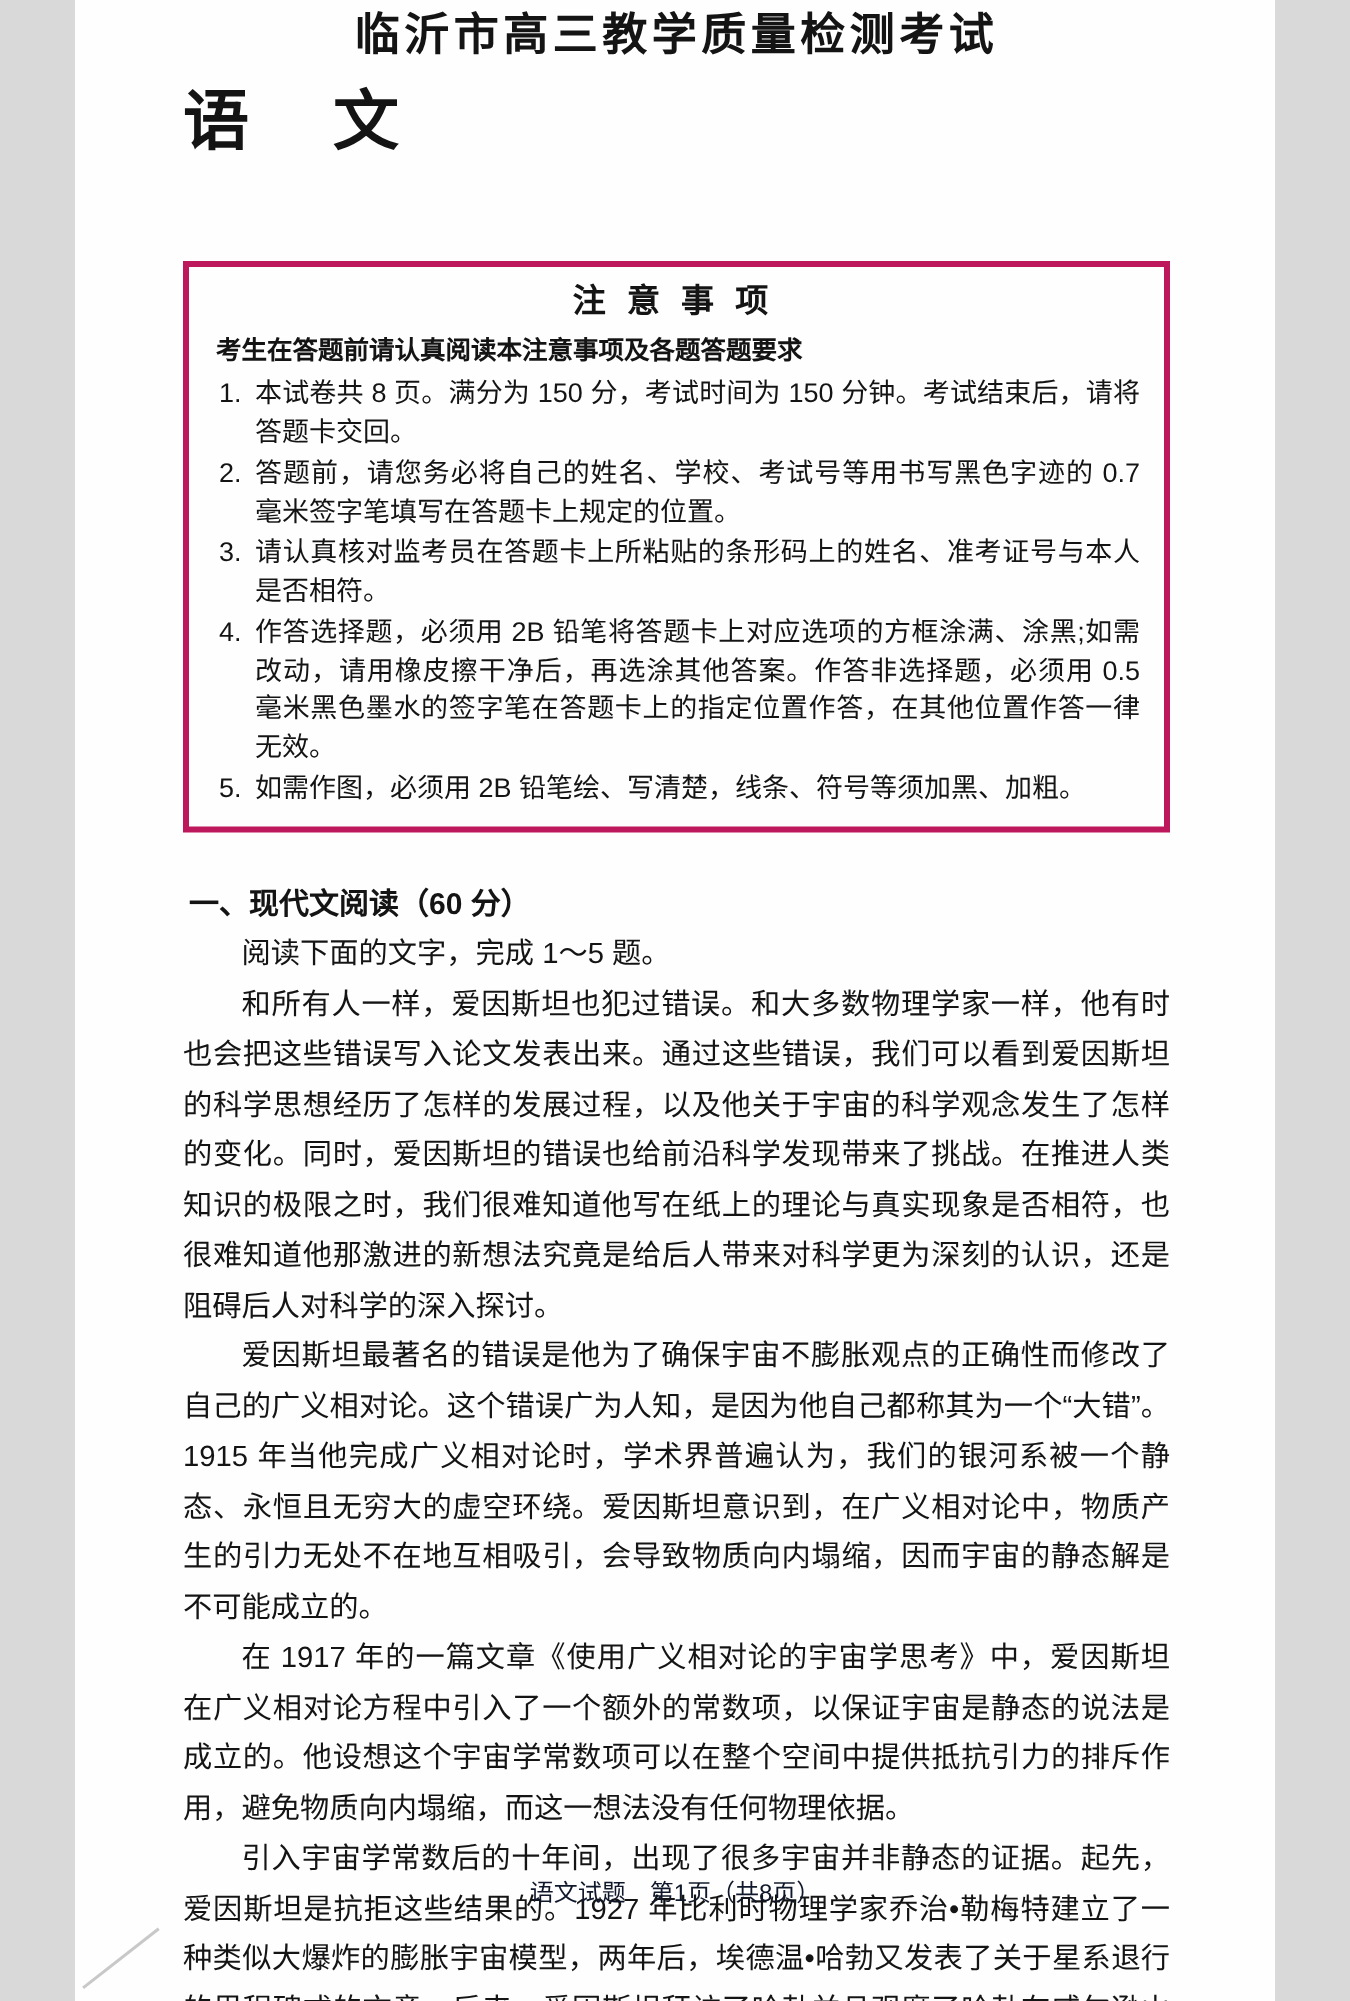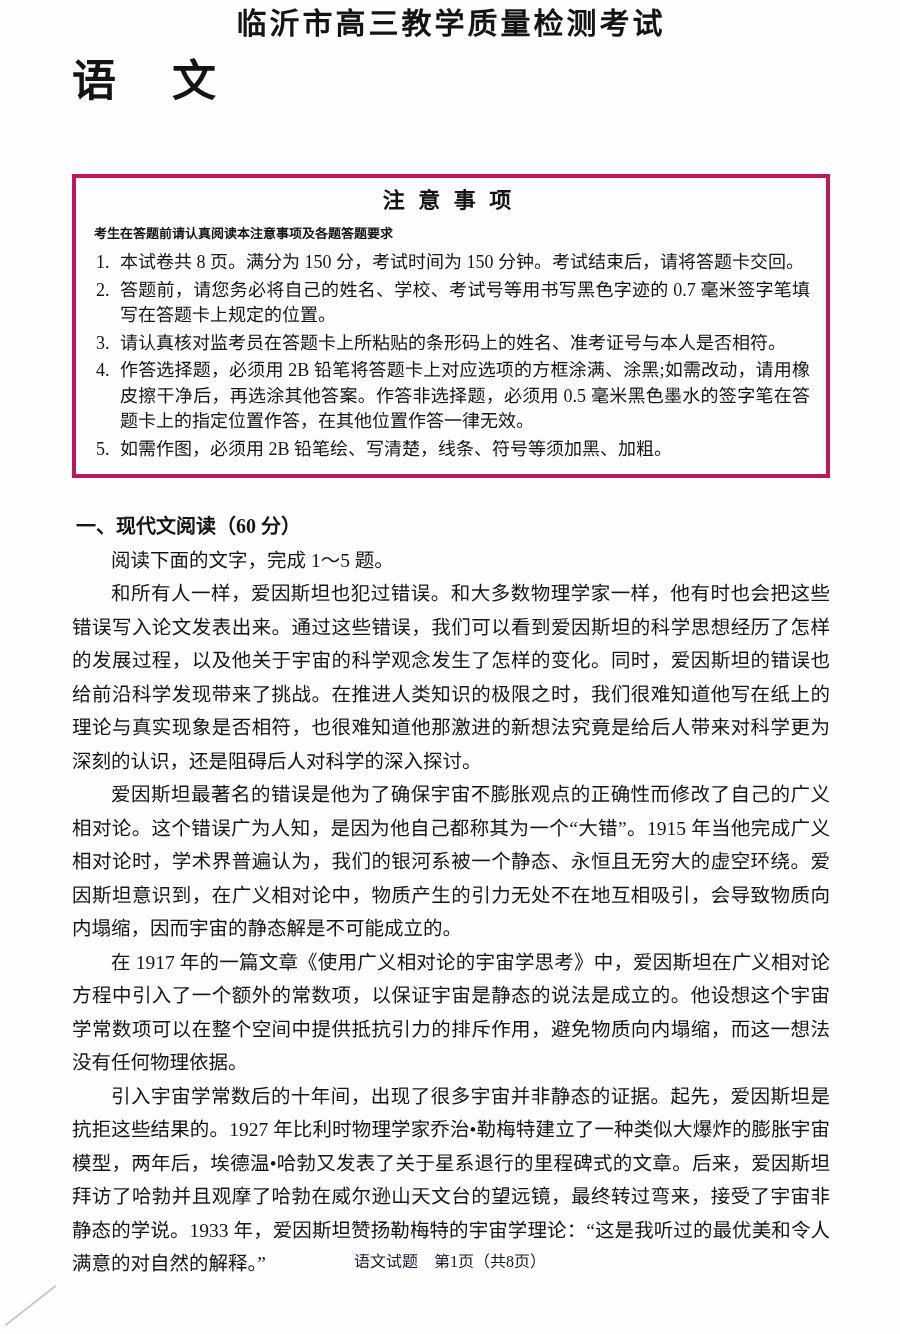--- a/index.html
+++ b/index.html
@@ -1,23 +1,23 @@
 <!DOCTYPE html>
 <html lang="zh-CN"><head>
 <meta charset="utf-8">
 <style>
   * { margin:0; padding:0; box-sizing:border-box; }
   html, body { background:#d9d9d9; }
   .page {
     position:relative;
-    width:900px; height:1334px;
+    width:800px; height:1334px;
     margin:0 auto;
     background:#fefefe;
     color:#141414;
-    font-family:Liberation Serif, serif;
+    font-family:Liberation Sans, sans-serif;
     padding:6px 70px 4px 72px;
     overflow:hidden;
   }
   .exam-title {
     text-align:center;
     font-size:30px;
     font-weight:bold;
     letter-spacing:3px;
     line-height:36px;
   }
@@ -34,21 +34,21 @@
     padding:8px 16px 12px 12px;
   }
   .notice-title {
     text-align:center;
     font-size:22px;
     font-weight:bold;
     letter-spacing:4px;
     line-height:30px;
   }
   .notice-subtitle {
-    font-size:13px;
+    font-size:17px;
     font-weight:bold;
     line-height:26px;
     margin-top:5px;
     padding-left:6px;
   }
   .notice-list { list-style:none; margin-top:3px; }
   .notice-item {
     display:flex;
     font-size:18px;
     line-height:25.5px;

